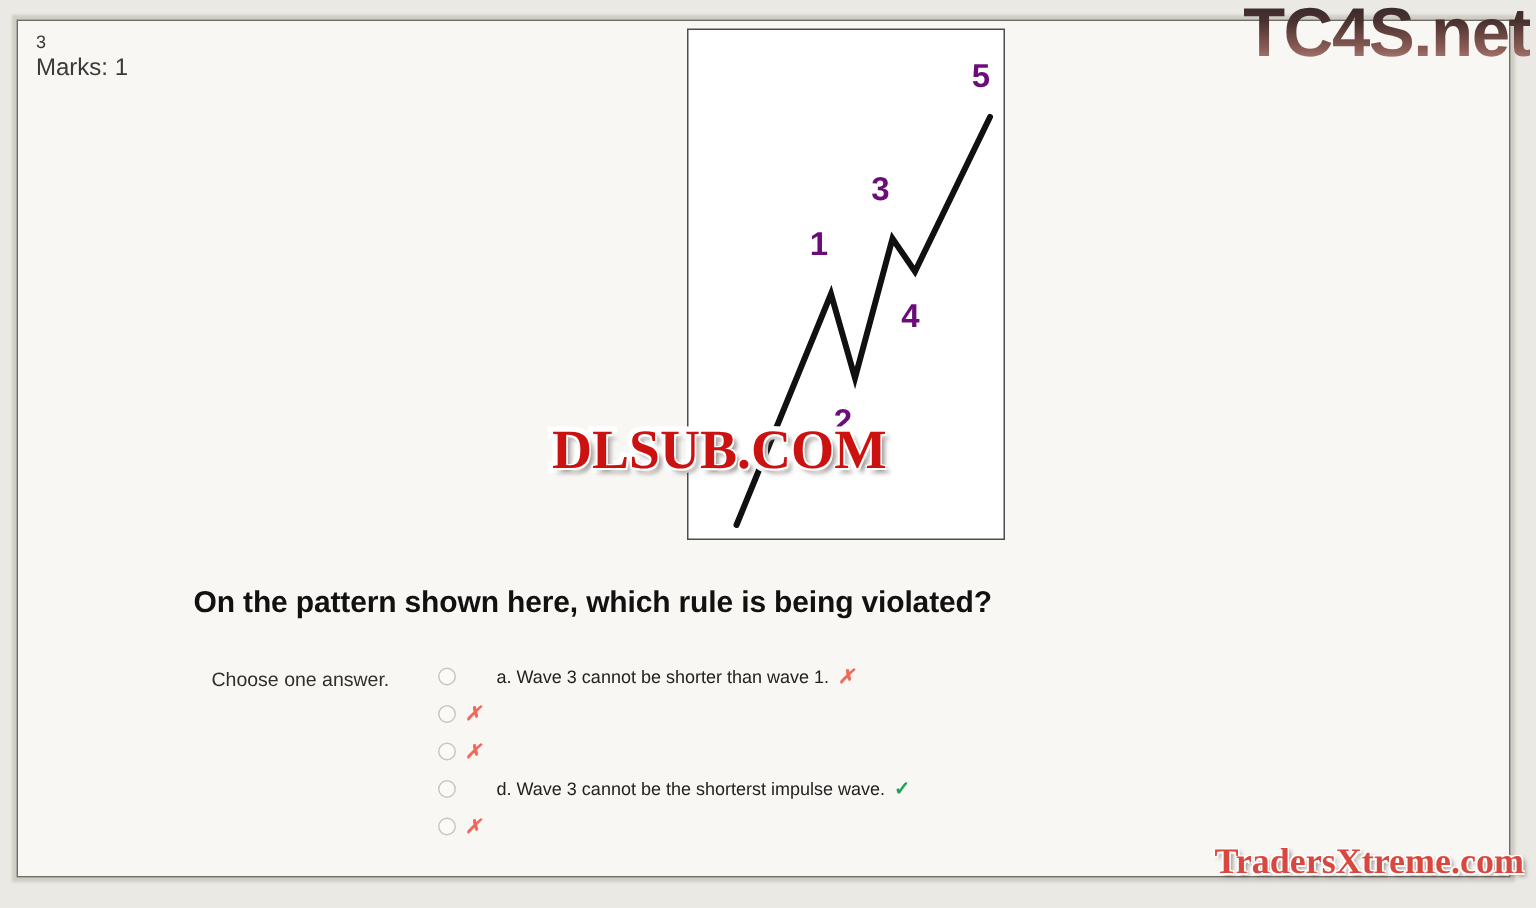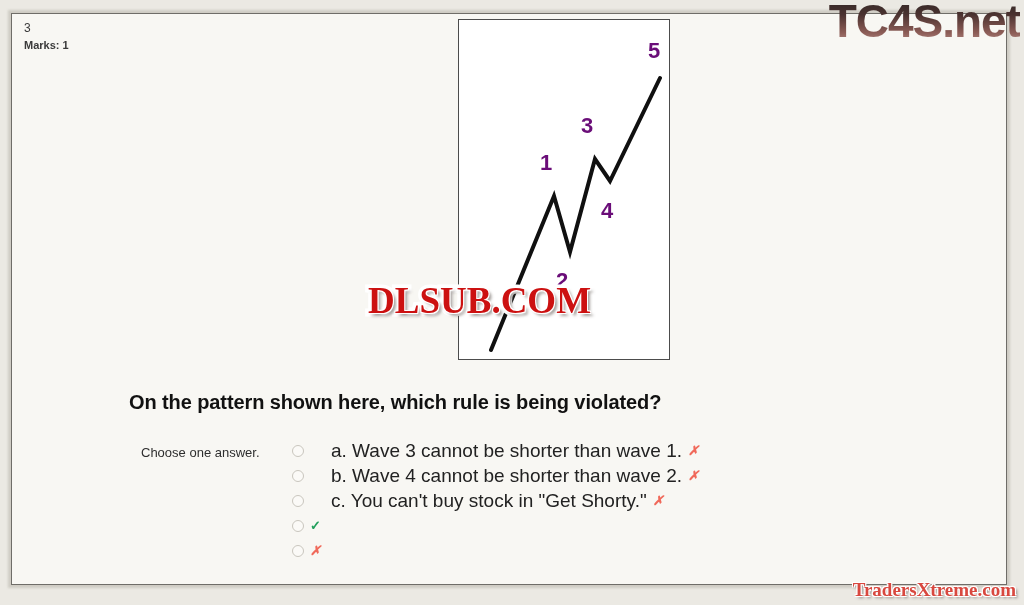--- a/index.html
+++ b/index.html
@@ -48,21 +48,21 @@
   
   #question-meta {
     position: absolute;
     left: 12px;
     top: 6px;
     color: #3a3a3a;
     font-size: 12px;
     line-height: 17px;
   }
   #question-number { font-size: 12px; }
-  #question-marks  { font-size: 11px; font-weight: bold; }
+  #question-marks  { font-size: 16px; }
 
   
   #chart-box {
     position: absolute;
     left: 446px;
     top: 5px;
     width: 212px;
     height: 341px;
     background: #ffffff;
     border: 1px solid #4c4c4c;
@@ -113,21 +113,21 @@
     width: 12px;
     height: 12px;
     border: 1px solid #c9c6be;
     border-radius: 50%;
     background: #fbfaf7;
     flex: 0 0 auto;
     box-sizing: border-box;
   }
   .option-label {
     margin-left: 27px;
-    font-size: 19px;
+    font-size: 12px;
     color: #222222;
     white-space: nowrap;
   }
   .option-mark {
     margin-left: 6px;
     font-size: 13px;
     font-weight: bold;
     font-style: italic;
   }
   .mark-wrong { color: #f0695a; }
@@ -169,24 +169,24 @@
     top: 279px;
     font-family: "Liberation Serif", serif;
     font-weight: bold;
     font-size: 37px;
     color: #ffffff;
     -webkit-text-stroke: 7px #ffffff;
   }
   #wm-traders {
     position: absolute;
     right: 8px;
-    bottom: 4px;
+    bottom: 16px;
     font-family: "Liberation Serif", serif;
     font-weight: bold;
-    font-size: 19px;
+    font-size: 24px;
     color: #d8483f;
     text-shadow:
       1px 1px 0 #ffffff, -1px 1px 0 #ffffff, 1px -1px 0 #ffffff, -1px -1px 0 #ffffff,
       0 0 2px #ffffff, 2px 2px 3px rgba(70,60,58,0.6);
   }
 </style>
 </head>
 <body>
 
 <div id="page">
@@ -219,32 +219,31 @@
       <div id="options-list">
 
         <div class="option-row">
           <span class="option-radio"></span>
           <span class="option-label">a. Wave 3 cannot be shorter than wave 1.</span>
           <span class="option-mark mark-wrong">✗</span>
         </div>
 
         <div class="option-row">
           <span class="option-radio"></span>
-          <span class="option-label">b. Wave 4 cannot be shorter than wave 2.</span>
-          <span class="option-mark mark-wrong">✗</span>
-        </div>
-
-        <div class="option-row">
-          <span class="option-radio"></span>
-          <span class="option-label">c. You can't buy stock in "Get Shorty."</span>
-          <span class="option-mark mark-wrong">✗</span>
-        </div>
-
-        <div class="option-row">
-          <span class="option-radio"></span>
+          <span class="option-mark mark-wrong">✗</span>
+        </div>
+
+        <div class="option-row">
+          <span class="option-radio"></span>
+          <span class="option-mark mark-wrong">✗</span>
+        </div>
+
+        <div class="option-row">
+          <span class="option-radio"></span>
+          <span class="option-label">d. Wave 3 cannot be the shorterst impulse wave.</span>
           <span class="option-mark mark-right">✓</span>
         </div>
 
         <div class="option-row">
           <span class="option-radio"></span>
           <span class="option-mark mark-wrong">✗</span>
         </div>
 
       </div>
     </div>

